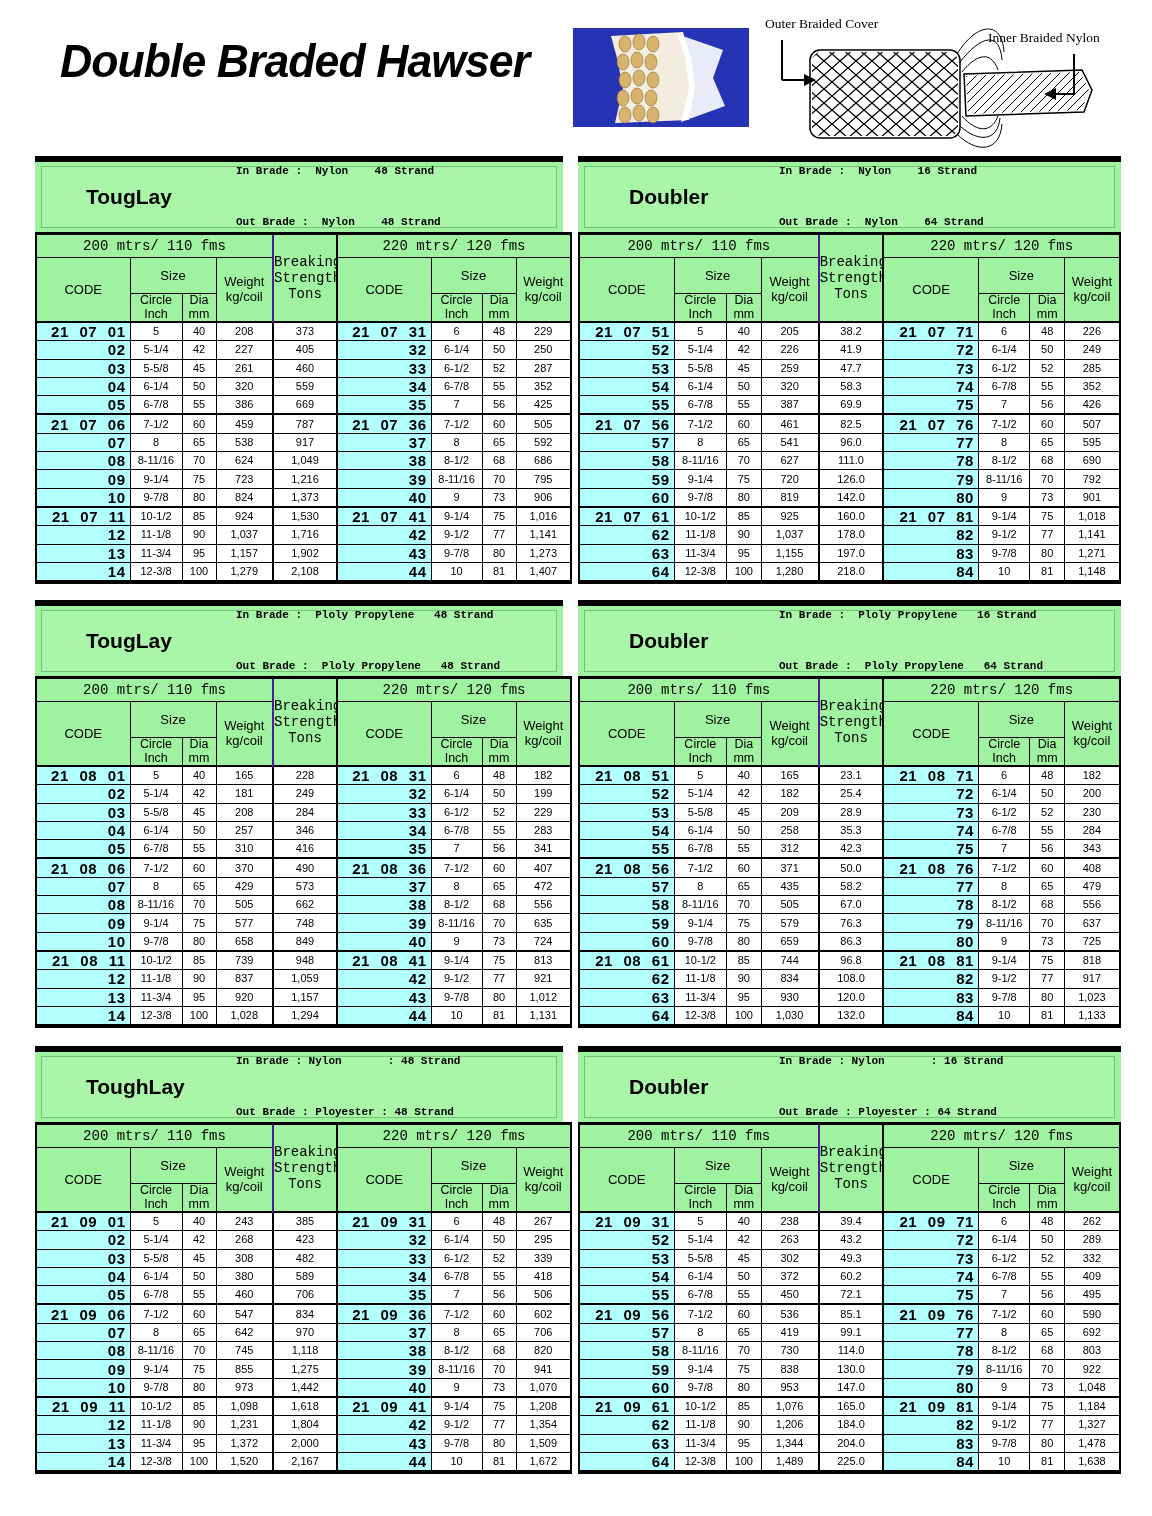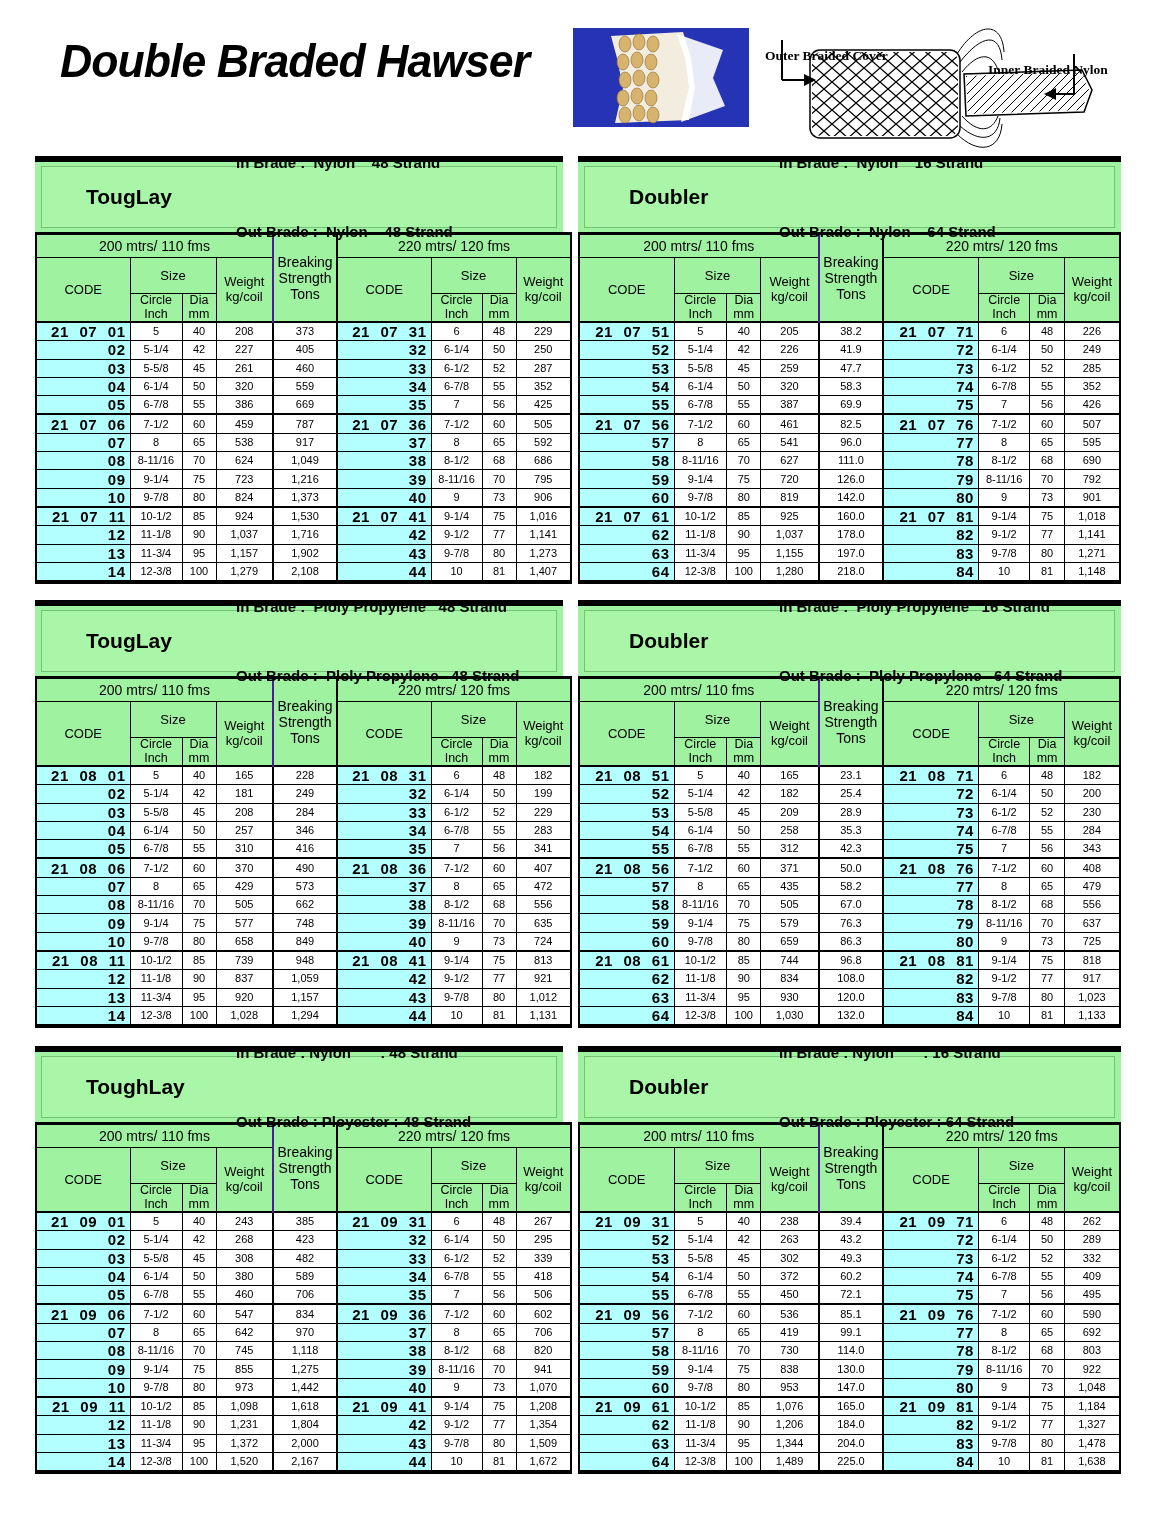--- a/index.html
+++ b/index.html
@@ -11,39 +11,39 @@
   #title {
     position:absolute; left:60px; top:34px;
     font-size:46px; font-weight:800; font-style:italic; letter-spacing:-1px;
     transform:scaleX(.97); transform-origin:left;
   }
   
   #photo { position:absolute; left:573px; top:28px; width:176px; height:99px; }
   #diagram { position:absolute; left:752px; top:12px; width:382px; height:145px; }
   .cover-label {
     position:absolute; font-family:"Liberation Serif", serif;
-    font-weight:bold; font-size:13.5px; white-space:nowrap;margin-top:32px;
+    font-weight:normal; font-size:13.5px; white-space:nowrap;
   }
   #outer-label { left:765px; top:16px; }
   #inner-label { left:988px; top:30px; }
   
   .tbl { position:absolute; }
   .topbar { height:6px; background:#000; }
   .ghead { height:70px; background:#9ff29f; position:relative; }
   .gbox {
     position:absolute; inset:4px 6px; border:1px solid #74c274; background:#a9f6a9;
     display:flex; align-items:center;
   }
   .ttl { font-size:21px; font-weight:bold; margin-left:44px; width:150px; }
-  .brade { font-size:15px; font-weight:bold; line-height:1.55; white-space:pre; }
+  .brade { font-size:11px; font-weight:bold; line-height:1.55; white-space:pre;font-family:Liberation Mono, monospace; }
   table { border-collapse:collapse; table-layout:fixed; width:100%;
           border:2px solid #000; border-top:3px solid #000; border-bottom:4px solid #000; }
   td { border:1px solid #000; text-align:center; padding:0; overflow:hidden; }
   thead td { background:#9ff29f; }
-  tr.span td { height:22px; font-size:14px; }
+  tr.span td { height:22px; font-size:14px;font-family:Liberation Mono, monospace; }
   tr.hb td { font-size:13px; }
   tr.hb { height:36px; }
   tr.hc { height:28px; }
   tr.hc td { font-size:12.5px; line-height:1.08; }
   td.wt { font-size:13px; line-height:1.15; }
   td.bs { border-left:2px solid #4c1d95; border-right:2px solid #000; font-size:13px; line-height:1.15;margin-left:46px; }
   tbody td { height:17.3px; font-size:11px; line-height:1; background:#fff; }
   tbody td.code {
     background:#b3ffff; font-size:15px; font-weight:bold;
     text-align:right; padding-right:4px; letter-spacing:.5px;

